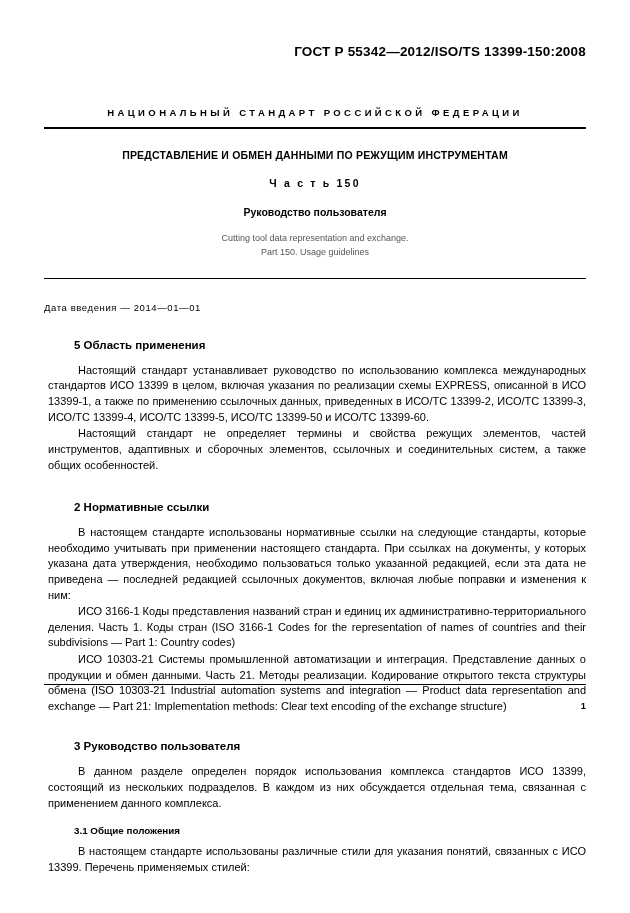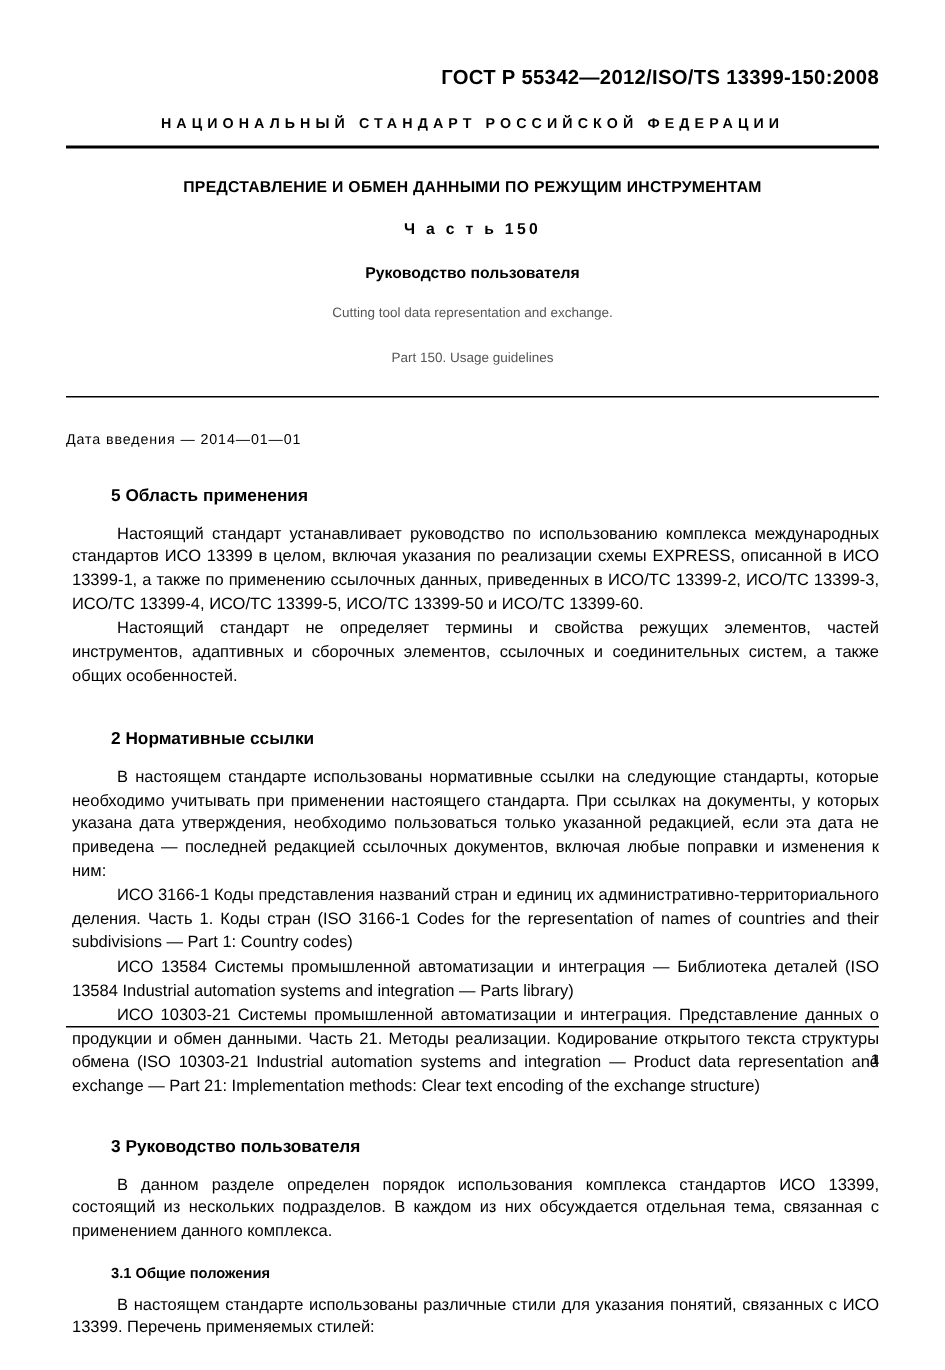--- a/index.html
+++ b/index.html
@@ -21,21 +21,21 @@
     padding: 0 44px;
   }
   .std-number {
     text-align: right;
     font-size: 13.5px;
     font-weight: bold;
     letter-spacing: 0.2px;
     padding-top: 44px;
   }
   .national-standard {
-    margin-top: 18px;
+    margin-top: 48px;
     text-align: center;
     font-size: 9.5px;
     font-weight: bold;
     letter-spacing: 3.4px;
   }
   .rule {
     border: none;
     border-top: 1px solid #000;
     margin: 9px 0 0 0;
     height: 0;
@@ -130,40 +130,39 @@
 
   <div class="national-standard">НАЦИОНАЛЬНЫЙ СТАНДАРТ РОССИЙСКОЙ ФЕДЕРАЦИИ</div>
 
   <hr class="rule thick">
 
   <div class="title-block">
     <div class="title-main">ПРЕДСТАВЛЕНИЕ И ОБМЕН ДАННЫМИ ПО РЕЖУЩИМ ИНСТРУМЕНТАМ</div>
     <div class="title-part">Ч а с т ь  150</div>
     <div class="title-sub">Руководство пользователя</div>
     <div class="title-en">Cutting tool data representation and exchange.</div>
-    <div class="title-en" style="margin-top:16px">Part 150. Usage guidelines</div>
+    <div class="title-en" style="margin-top:0">Part 150. Usage guidelines</div>
   </div>
 
   <div class="rule-wrap">
     <hr class="rule">
   </div>
 
   <div class="intro-date">Дата введения  —  2014—01—01</div>
 
   <div class="section s1">
     <h2 class="sec-head">5 Область применения</h2>
     <p class="body">Настоящий стандарт устанавливает руководство по использованию комплекса международных стандартов ИСО 13399 в целом, включая указания по реализации схемы EXPRESS, описанной в ИСО 13399-1, а также по применению ссылочных данных, приведенных в ИСО/ТС 13399-2, ИСО/ТС 13399-3, ИСО/ТС 13399-4, ИСО/ТС 13399-5, ИСО/ТС 13399-50 и ИСО/ТС 13399-60.</p>
     <p class="body">Настоящий стандарт не определяет термины и свойства режущих элементов, частей инструментов, адаптивных и сборочных элементов, ссылочных и соединительных систем, а также общих особенностей.</p>
   </div>
 
   <div class="section s2">
     <h2 class="sec-head">2  Нормативные ссылки</h2>
     <p class="body">В настоящем стандарте использованы нормативные ссылки на следующие стандарты, которые необходимо учитывать при применении настоящего стандарта. При ссылках на документы, у которых указана дата утверждения, необходимо пользоваться только указанной редакцией, если эта дата не приведена — последней редакцией ссылочных документов, включая любые поправки и изменения к ним:</p>
     <p class="body">ИСО 3166-1 Коды представления названий стран и единиц их административно-территориального деления. Часть 1. Коды стран (ISO 3166-1 Codes for the representation of names of countries and their subdivisions — Part 1: Country codes)</p>
-    <p class="body">ИСО 13584 Системы промышленной автоматизации и интеграция — Библиотека деталей (ISO 13584 Industrial automation systems and integration — Parts library)</p>
     <p class="body">ИСО 10303-21 Системы промышленной автоматизации и интеграция. Представление данных о продукции и обмен данными. Часть 21. Методы реализации. Кодирование открытого текста структуры обмена (ISO 10303-21 Industrial automation systems and integration — Product data representation and exchange — Part 21: Implementation methods: Clear text encoding of the exchange structure)</p>
   </div>
 
   <div class="section s3">
     <h2 class="sec-head">3  Руководство пользователя</h2>
     <p class="body">В данном разделе определен порядок использования комплекса стандартов ИСО 13399, состоящий из нескольких подразделов. В каждом из них обсуждается отдельная тема, связанная с применением данного комплекса.</p>
     <h3 class="sub-head">3.1 Общие положения</h3>
     <p class="body">В настоящем стандарте использованы различные стили для указания понятий, связанных с ИСО 13399. Перечень применяемых стилей:</p>
   </div>
 

